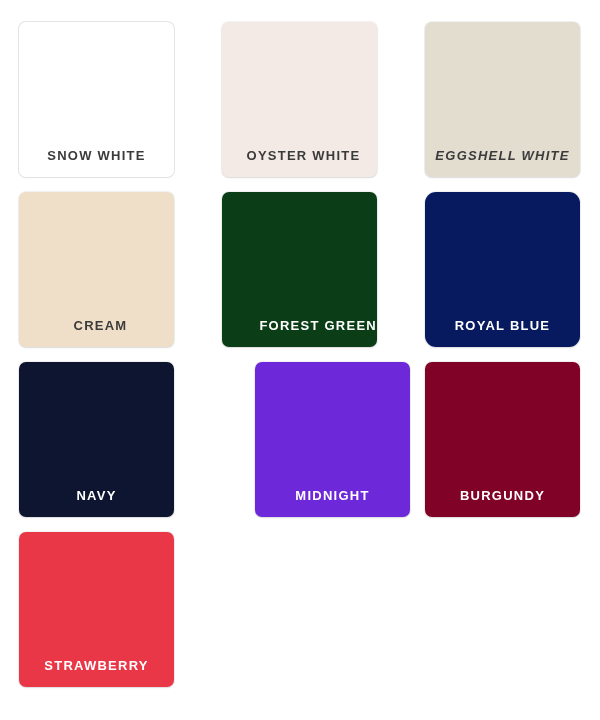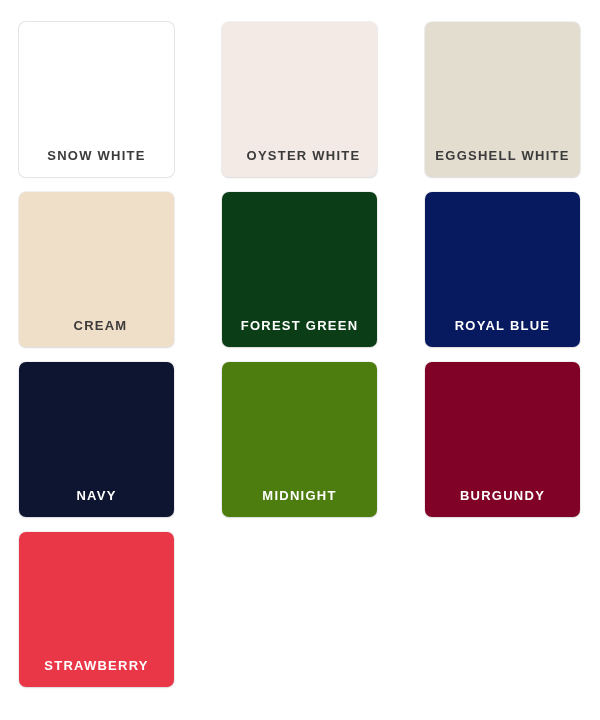--- a/index.html
+++ b/index.html
@@ -70,35 +70,35 @@
 <body>
 
 <div id="swatch-grid">
     <div class="swatch outlined" style="background: rgb(255, 255, 255);">
       <div class="swatch-label on-light" style="color: rgb(59, 59, 59);">SNOW WHITE</div>
     </div>
     <div class="swatch" style="background: rgb(243, 234, 229);">
       <div class="swatch-label on-light" style="color: rgb(59, 59, 59); padding-left: 8px;">OYSTER WHITE</div>
     </div>
     <div class="swatch" style="background: rgb(227, 221, 208);">
-      <div class="swatch-label on-light" style="color: rgb(59, 59, 59);">EGGSHELL WHITE</div>
+      <div class="swatch-label on-light" style="color: rgb(59, 59, 59); font-style: italic;">EGGSHELL WHITE</div>
     </div>
     <div class="swatch" style="background: rgb(240, 223, 200);">
       <div class="swatch-label on-light" style="color: rgb(59, 59, 59); padding-left: 8px;">CREAM</div>
     </div>
     <div class="swatch" style="background: rgb(11, 61, 22);">
-      <div class="swatch-label on-dark" style="color: rgb(255, 255, 255);">FOREST GREEN</div>
+      <div class="swatch-label on-dark" style="color: rgb(255, 255, 255); text-align: right;">FOREST GREEN</div>
     </div>
-    <div class="swatch" style="background: rgb(7, 26, 96);">
+    <div class="swatch" style="background: rgb(7, 26, 96); border-radius: 11px;">
       <div class="swatch-label on-dark" style="color: rgb(255, 255, 255);">ROYAL BLUE</div>
     </div>
     <div class="swatch" style="background: rgb(13, 21, 48); padding-left: 30px;">
       <div class="swatch-label on-dark" style="color: rgb(255, 255, 255);">NAVY</div>
     </div>
-    <div class="swatch" style="background: #4d7c0f;">
+    <div class="swatch" style="background: #6d28d9; margin-left: 33px;">
       <div class="swatch-label on-dark" style="color: rgb(255, 255, 255);">MIDNIGHT</div>
     </div>
     <div class="swatch" style="background: rgb(128, 2, 38);">
       <div class="swatch-label on-dark" style="color: rgb(255, 255, 255); text-align: center;">BURGUNDY</div>
     </div>
     <div class="swatch" style="background: rgb(234, 55, 72);">
       <div class="swatch-label on-dark" style="color: rgb(255, 255, 255); text-align: center;">STRAWBERRY</div>
     </div>
   </div>
 

